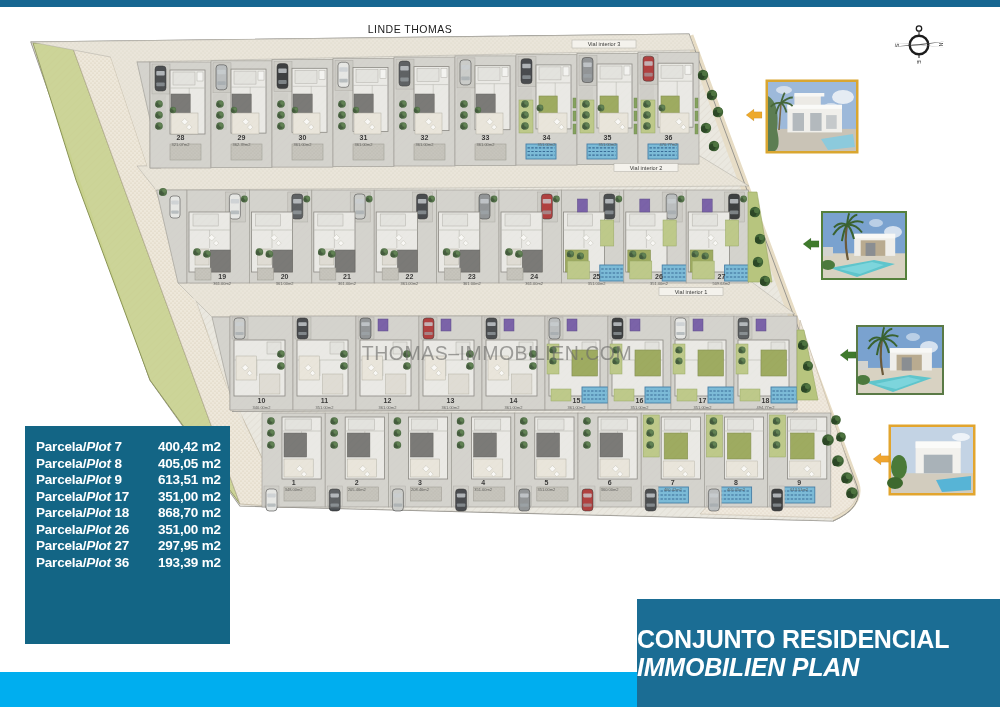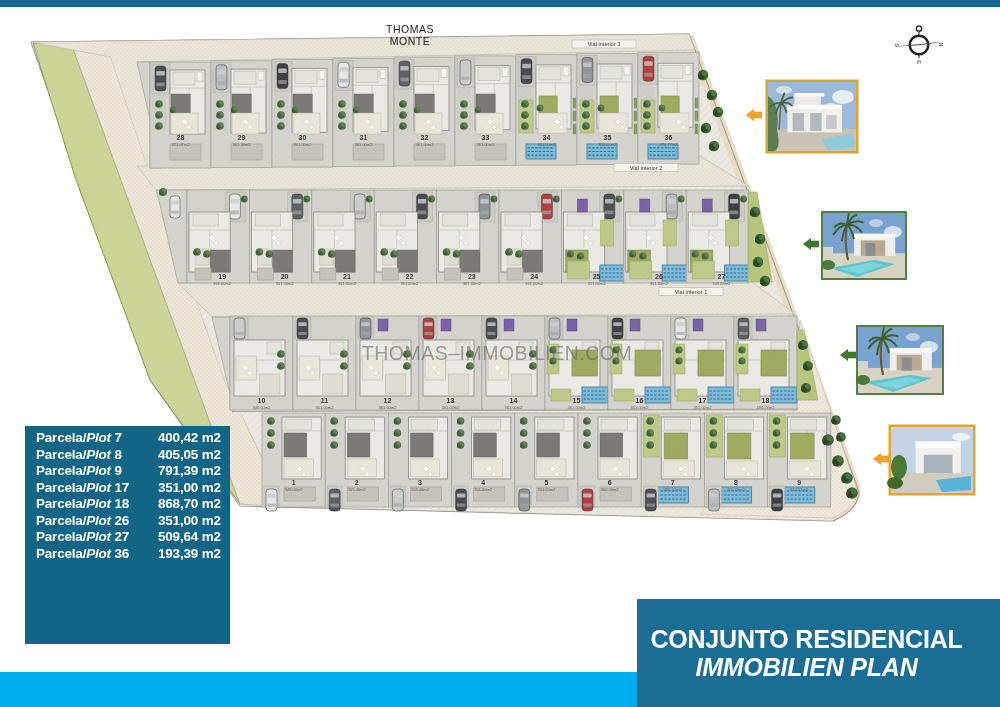--- a/index.html
+++ b/index.html
@@ -1,24 +1,24 @@
 <!DOCTYPE html>
 <html><head><meta charset="utf-8">
 <style>
 html,body{margin:0;padding:0;width:1000px;height:707px;background:#ffffff;overflow:hidden;}
 body{font-family:"Liberation Sans", sans-serif;position:relative;}
 .topbar{position:absolute;left:0;top:0;width:1000px;height:7px;background:#176691;}
 .linde{position:absolute;left:365px;top:23px;width:90px;text-align:center;font-size:10.5px;letter-spacing:0.5px;color:#1b1b1b;}
 .planwrap{position:absolute;left:0;top:0;}
-.table{position:absolute;left:25px;top:426px;width:205px;height:218px;background:#136585;color:#fff;box-sizing:border-box;padding:4px 0 0 11px;}
+.table{position:absolute;left:25px;top:426px;width:205px;height:218px;background:#136585;color:#fff;box-sizing:border-box;padding:13px 0 0 11px;}
 .trow{display:block;height:16.5px;line-height:16.5px;font-size:13.5px;font-weight:bold;white-space:nowrap;letter-spacing:-0.2px;}
 .trow .c1{display:inline-block;width:122px;}
 .trow .c2{display:inline-block;}
 .cyanbar{position:absolute;left:0;top:672px;width:637px;height:35px;background:#00aeef;}
-.titlebox{position:absolute;left:637px;top:599px;width:363px;height:108px;background:#1b6d94;color:#fff;text-align:center;box-sizing:border-box;padding:26px 24px 11px 0;white-space:nowrap;}
+.titlebox{position:absolute;left:637px;top:599px;width:363px;height:108px;background:#1b6d94;color:#fff;text-align:left;box-sizing:border-box;padding:26px 24px 11px 0;white-space:nowrap;}
 .t1{font-size:25px;font-weight:bold;letter-spacing:-0.2px;line-height:28px;}
 .t2{font-size:25px;font-weight:bold;font-style:italic;letter-spacing:-0.2px;line-height:28px;}
 </style></head>
 <body>
 
 <div class="planwrap">
 <svg width="1000" height="707" viewBox="0 0 1000 707" xmlns="http://www.w3.org/2000/svg">
 <defs>
 <pattern id="hatch" width="5" height="5" patternUnits="userSpaceOnUse" patternTransform="rotate(45)">
   <rect width="5" height="5" fill="#e9e6de"></rect>
@@ -1343,30 +1343,30 @@
 </g>
 
 <g>
 <polygon points="873,459 881,453 881,455.8 889,455.8 889,462.2 881,462.2 881,465" fill="#f0a52e" stroke="#00000022" stroke-width="0.5"></polygon>
 </g>
 </svg>
 </div>
 
 <div class="topbar"></div>
 
-<div class="linde">THOMAS MONTE</div>
+<div class="linde">LINDE THOMAS</div>
 
 <div class="table">
 <div class="trow"><span class="c1">Parcela/<i>Plot</i> 7</span><span class="c2">400,42 m2</span></div>
 <div class="trow"><span class="c1">Parcela/<i>Plot</i> 8</span><span class="c2">405,05 m2</span></div>
-<div class="trow"><span class="c1">Parcela/<i>Plot</i> 9</span><span class="c2">791,39 m2</span></div>
+<div class="trow"><span class="c1">Parcela/<i>Plot</i> 9</span><span class="c2">613,51 m2</span></div>
 <div class="trow"><span class="c1">Parcela/<i>Plot</i> 17</span><span class="c2">351,00 m2</span></div>
 <div class="trow"><span class="c1">Parcela/<i>Plot</i> 18</span><span class="c2">868,70 m2</span></div>
 <div class="trow"><span class="c1">Parcela/<i>Plot</i> 26</span><span class="c2">351,00 m2</span></div>
-<div class="trow"><span class="c1">Parcela/<i>Plot</i> 27</span><span class="c2">509,64 m2</span></div>
+<div class="trow"><span class="c1">Parcela/<i>Plot</i> 27</span><span class="c2">297,95 m2</span></div>
 <div class="trow"><span class="c1">Parcela/<i>Plot</i> 36</span><span class="c2">193,39 m2</span></div>
 </div>
 
 <div class="cyanbar"></div>
 
 <div class="titlebox">
     <div class="t1">CONJUNTO RESIDENCIAL</div>
     <div class="t2">IMMOBILIEN PLAN</div>
   </div>
 </body></html>

